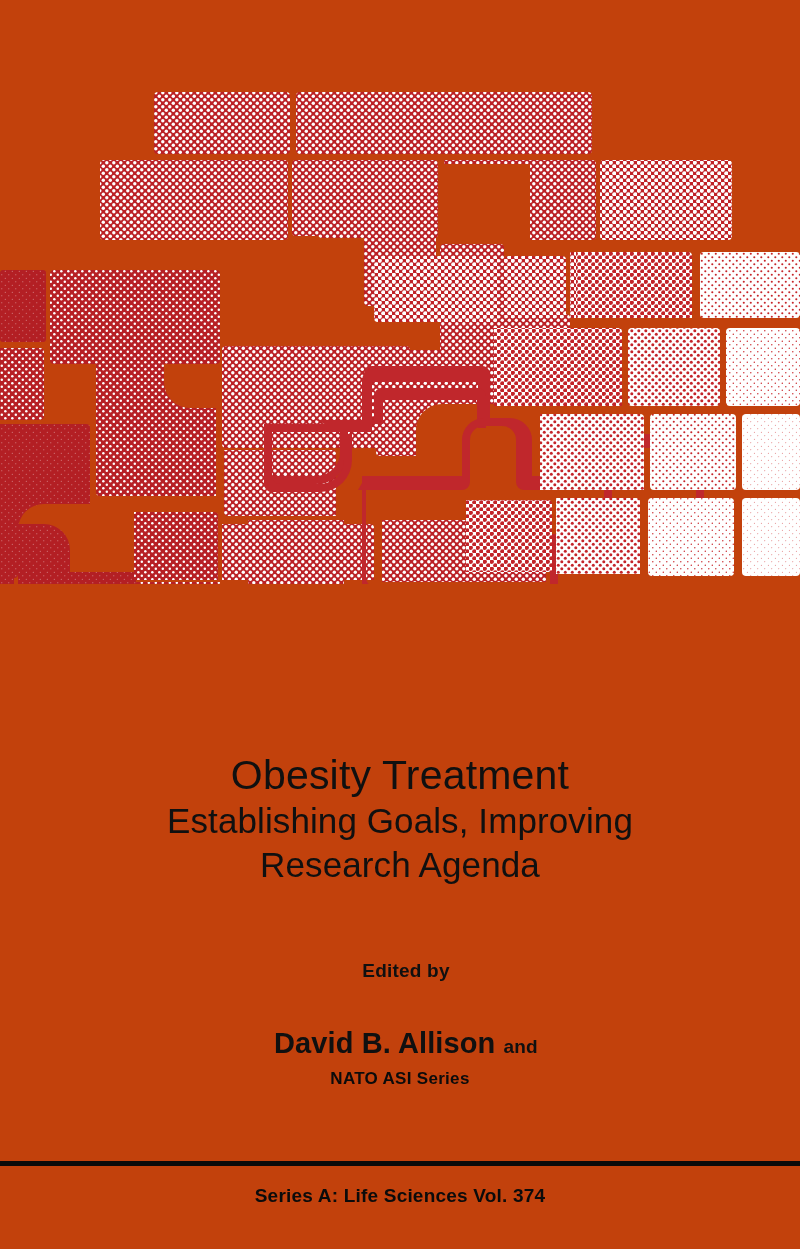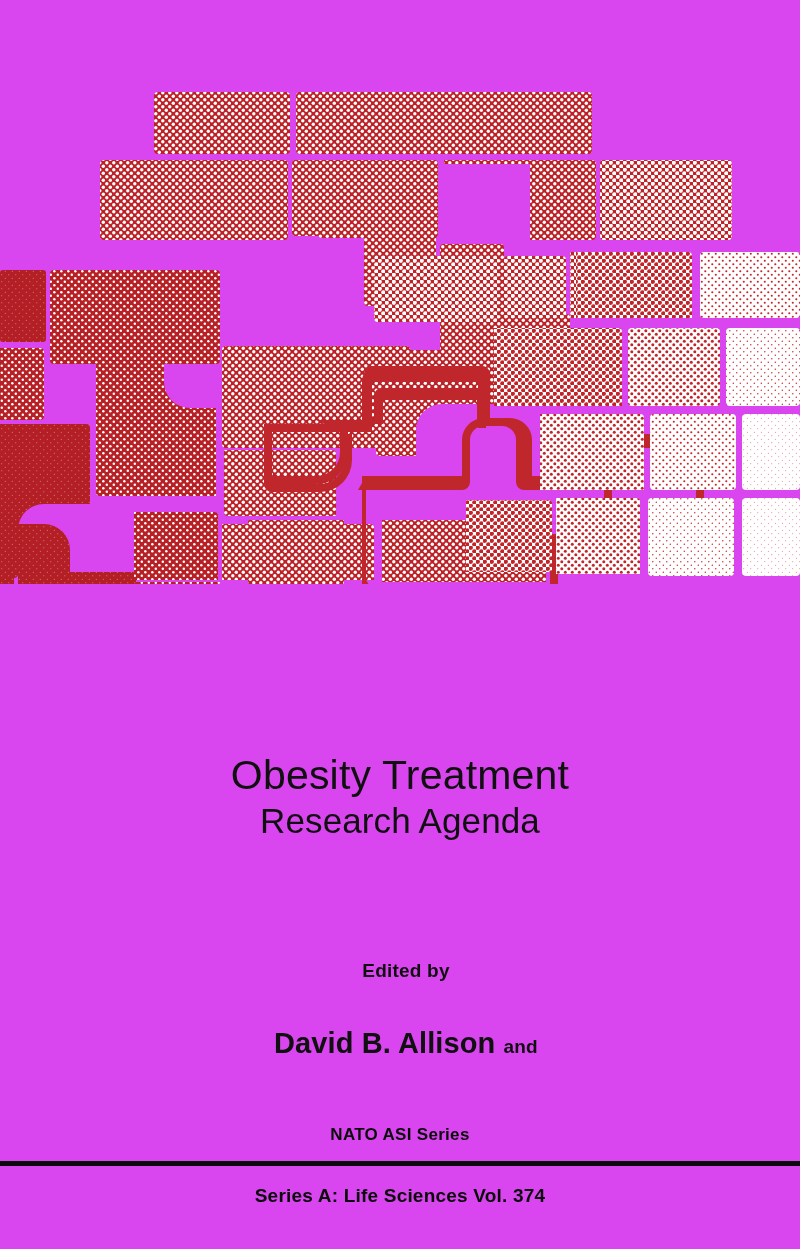--- a/index.html
+++ b/index.html
@@ -3,21 +3,21 @@
 <meta charset="utf-8">
 <style>
   html,body{margin:0;padding:0;background:#fff;}
   body{
     font-family:"Liberation Sans","DejaVu Sans",sans-serif;
     -webkit-font-smoothing:antialiased;
   }
   #cover{
     position:relative;
     width:800px;height:1249px;
-    background:#d946ef;
+    background:#c2410c;
     overflow:hidden;
   }
 
   
   #artwork{
     position:absolute;
     left:0;top:84px;
     width:800px;height:500px;
     overflow:hidden;
   }
@@ -69,21 +69,21 @@
   }
   .editor-line .conj{
     font-size:19px;
     font-weight:700;
     letter-spacing:.2px;
   }
 
   #seriesblock{
     position:absolute;
     left:0;right:0;
-    top:1124px;
+    top:1068px;
     text-align:center;
     color:#0b0b0b;
   }
   .series-name{
     font-size:17px;
     line-height:22px;
     font-weight:700;
     letter-spacing:.3px;
   }
   #rule{
@@ -241,20 +241,21 @@
         <path d="M660,500 h72 v52 h-72 z" fill="url(#ht7)"></path>
         <path d="M534,558 h104 a4,4 0 0 1 4,4 v60 h-108 z" fill="url(#ht6)"></path>
 
         <path d="M136,498 h84 v8 h-84 z" fill="url(#ht1)"></path>
       </g>
     </svg>
   </div>
 
   <div id="titleblock">
     <div class="title-main">Obesity Treatment</div>
+    <div class="title-sub">Establishing Goals, Improving</div>
     <div class="title-sub">Research Agenda</div>
   </div>
 
   <div id="editorblock">
     <div class="edited-by">Edited by</div>
     <div class="editor-line"><span>David B. Allison</span> <span class="conj">and</span></div>
   </div>
 
   <div id="seriesblock">
     <div class="series-name">NATO ASI Series</div>

